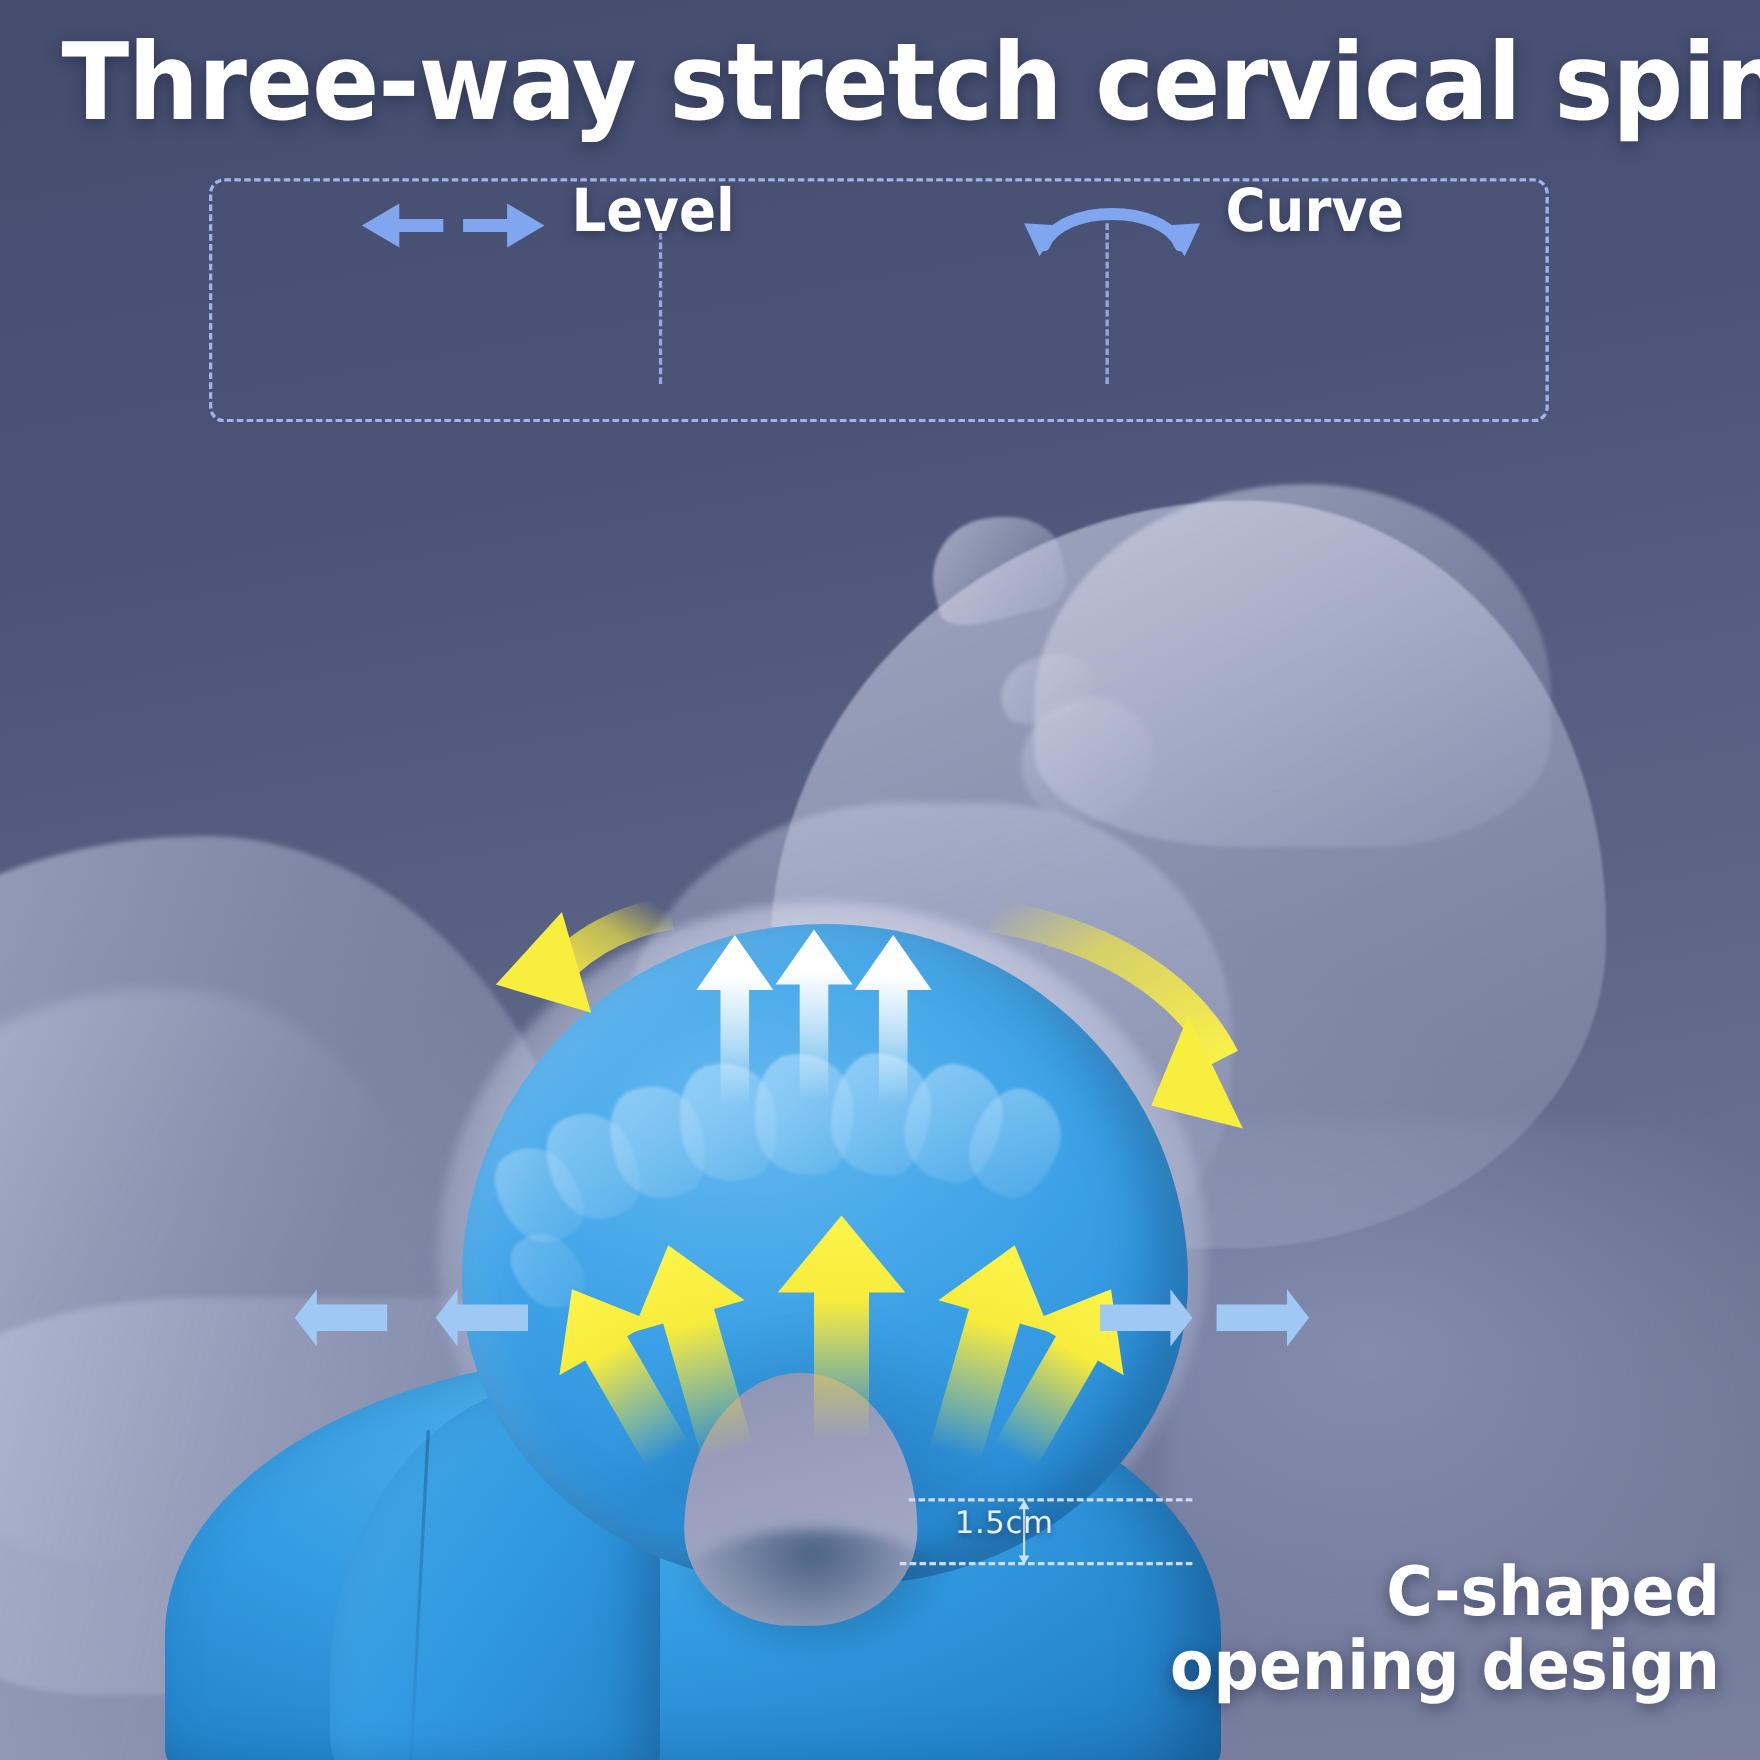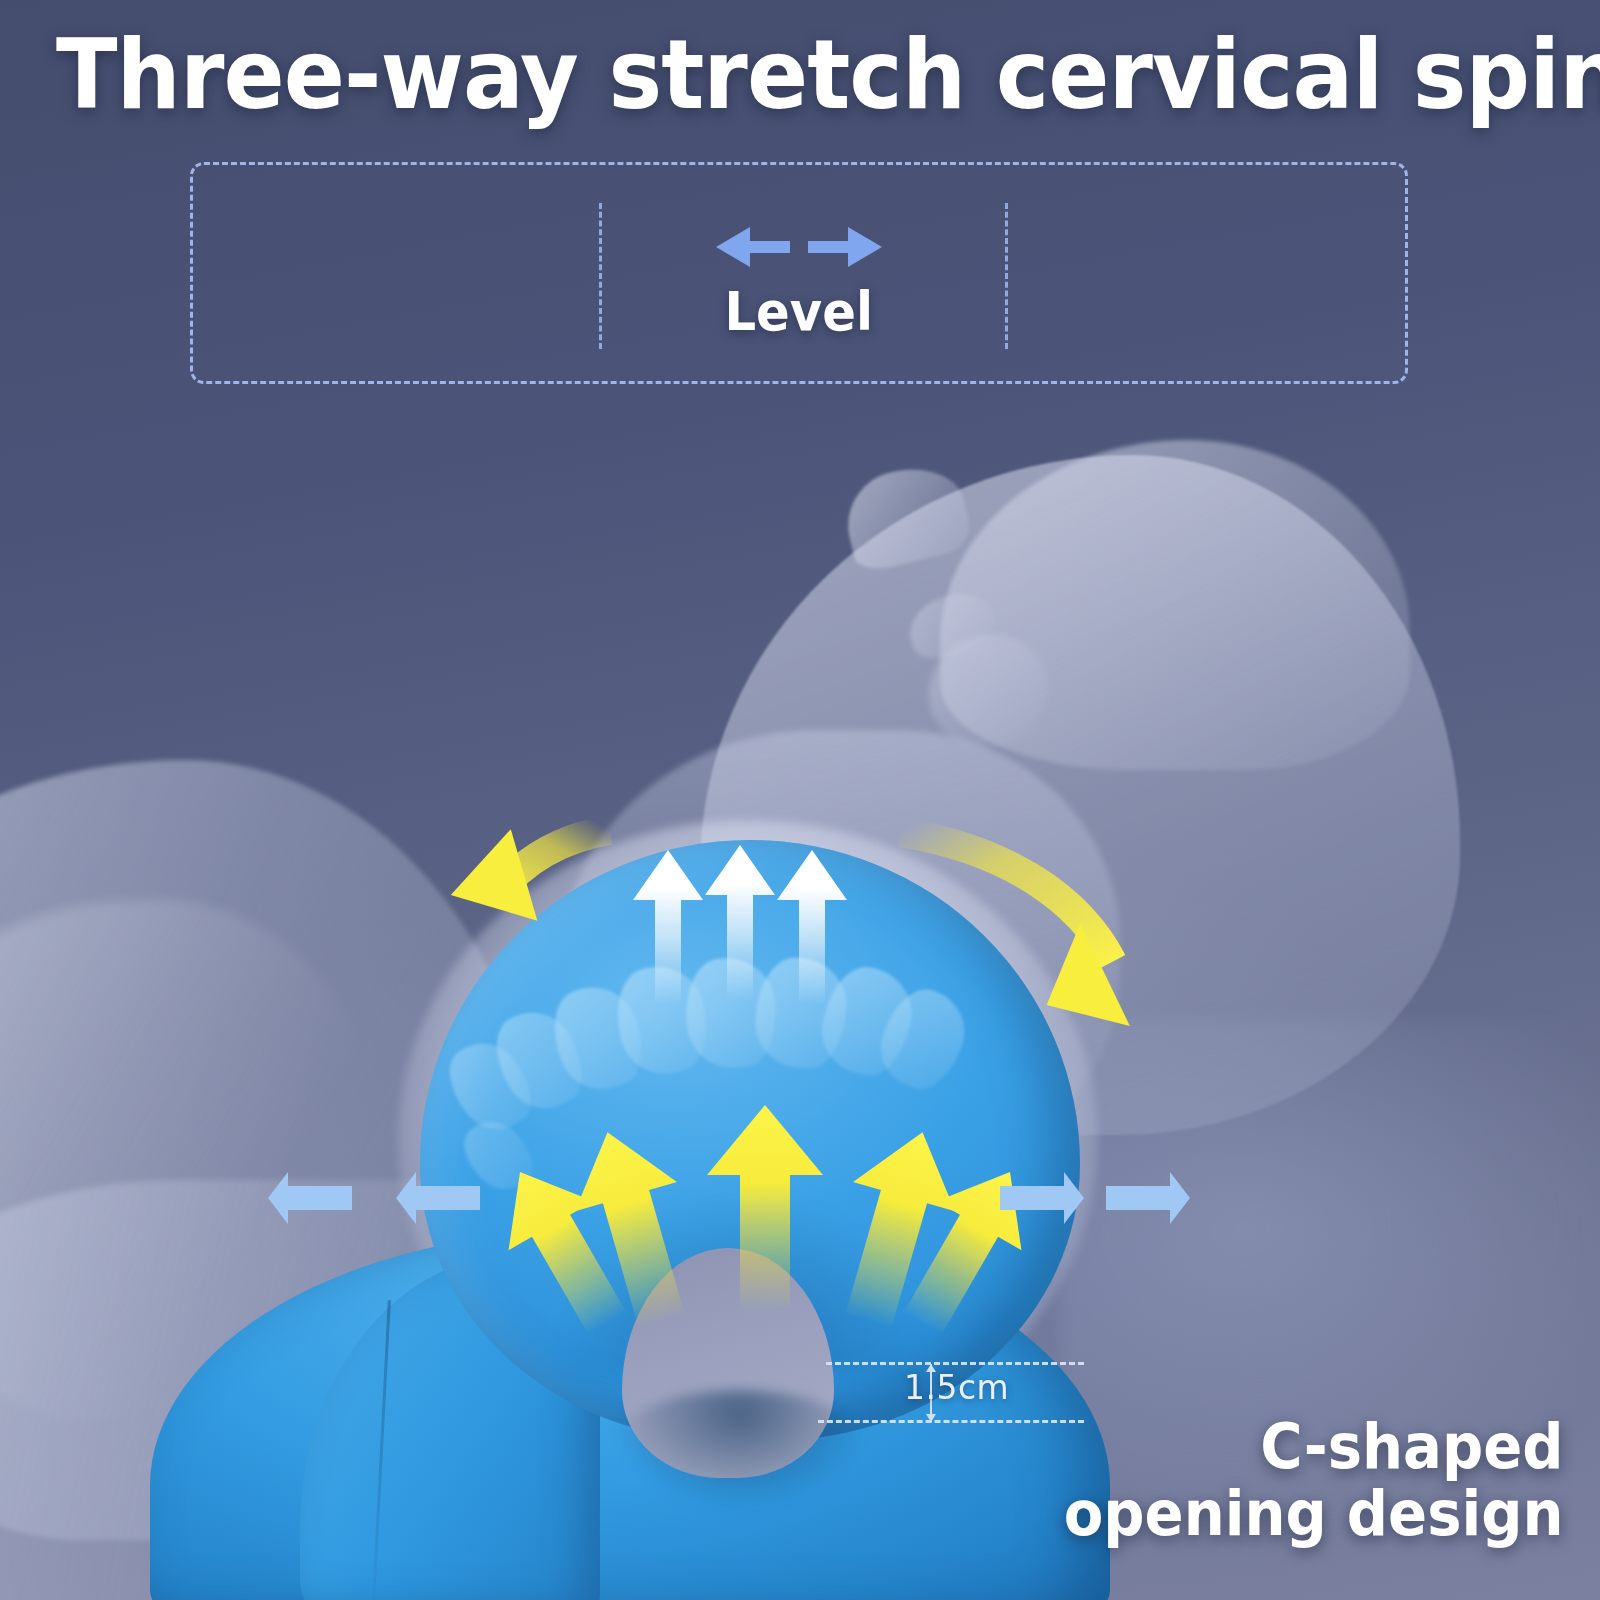--- a/index.html
+++ b/index.html
@@ -182,22 +182,22 @@
     border:3px dashed #9fb4ea;
     border-radius:14px;
   }
   .feature-grid{
     position:absolute; inset:0;
     display:flex;
   }
   .feature-cell{
     flex:1;
     position:relative;
-    display:flex; flex-direction:column;
-    align-items:center; justify-content:center;
+    display:flex; flex-direction:row;
+    justify-content:center;
     gap:6px;
   }
   .divider{
     position:absolute; top:38px; width:0; height:146px;
     border-left:3px dashed #93a8e0;
   }
   .divider.d1{ left:406px; }
   .divider.d2{ left:812px; }
 
   .feat-icon{ height:72px; display:flex; align-items:flex-end; justify-content:center; }
@@ -230,23 +230,23 @@
   
   .meas-line{
     position:absolute;
     height:0;
     border-top:3px dashed #d6e2f5;
     opacity:.95;
   }
   .meas-line.top{ left:826px; top:1362px; width:258px; }
   .meas-line.bot{ left:818px; top:1420px; width:266px; }
   .meas-label{
-    position:absolute; left:904px; top:1368px;
+    position:absolute; left:868px; top:1368px;
     font-family:"DejaVu Sans", sans-serif;
-    font-size:33px;
+    font-size:28px;
     color:#e9eff9;
     letter-spacing:.5px;
     text-shadow:0 2px 6px rgba(20,40,80,.5);
   }
   .meas-arrow{
     position:absolute; left:930px; top:1364px;
     width:2px; height:58px;
     background:#cfe0f5;
   }
   .meas-arrow:before, .meas-arrow:after{
@@ -394,20 +394,30 @@
           <svg width="190" height="64" viewBox="0 0 190 64">
             <g fill="#7fa6ee">
               <path d="M86 26 L46 26 L46 12 L12 32 L46 52 L46 38 L86 38 Z"></path>
               <path d="M104 26 L144 26 L144 12 L178 32 L144 52 L144 38 L104 38 Z"></path>
             </g>
           </svg>
         </div>
         <div class="feat-label">Level</div>
       </div>
 
+      <div class="feature-cell">
+        <div class="feat-icon">
+          <svg width="180" height="70" viewBox="0 0 180 70">
+            <path d="M28 56 C 44 18, 136 18, 152 56" stroke="#7fa6ee" stroke-width="11" fill="none" stroke-linecap="round"></path>
+            <path d="M10 36 L42 38 L24 66 Z" fill="#7fa6ee"></path>
+            <path d="M170 36 L138 38 L156 66 Z" fill="#7fa6ee"></path>
+          </svg>
+        </div>
+        <div class="feat-label">Curve</div>
+      </div>
 
 
     </div>
   </div>
 
   <div class="caption">
     <div>C-shaped</div>
     <div>opening design</div>
   </div>
 

